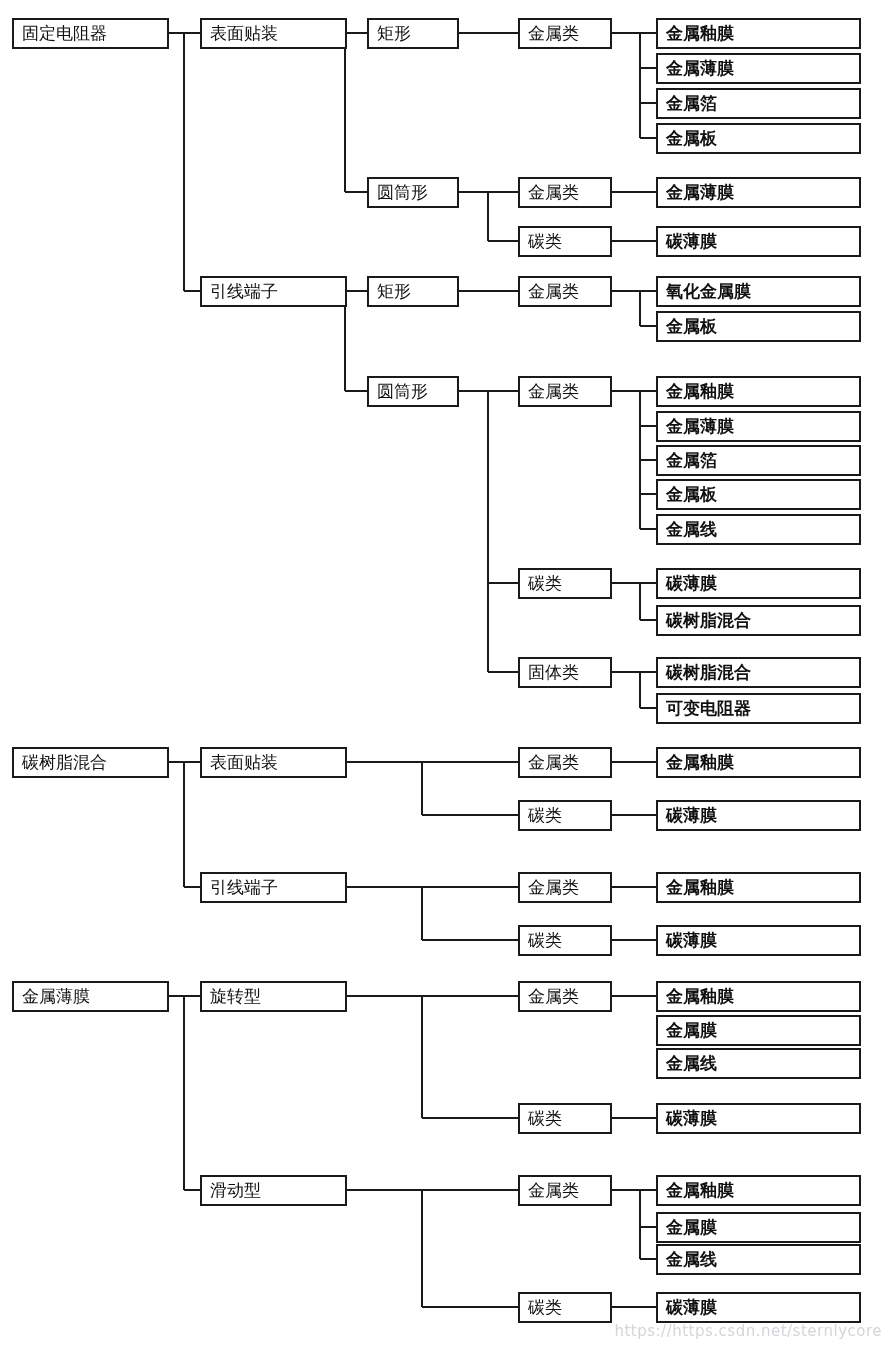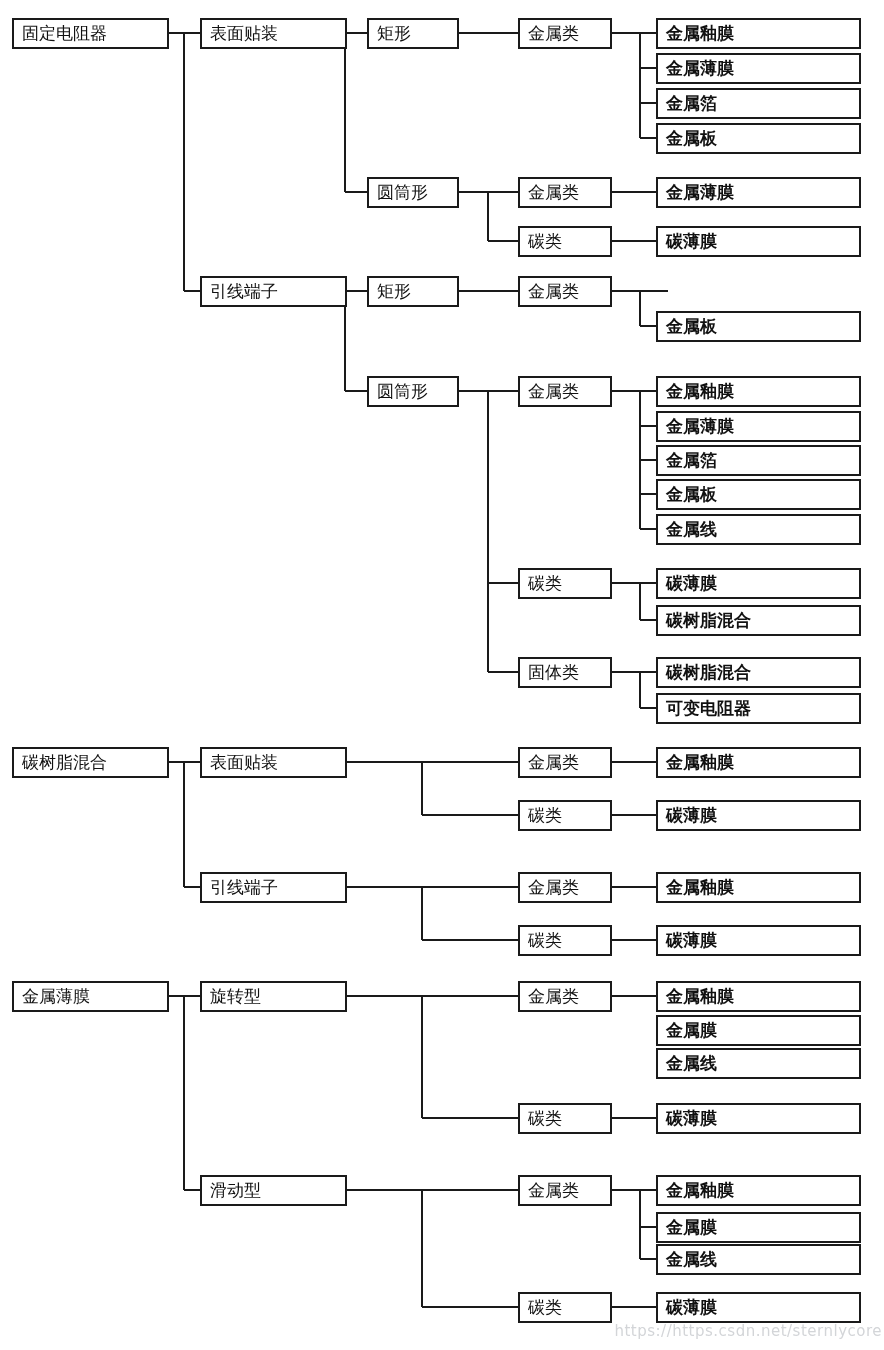--- a/index.html
+++ b/index.html
@@ -69,20 +69,21 @@
 
   <div class="node l3" style="top:177px">圆筒形</div>
   <div class="node l4" style="top:177px">金属类</div>
   <div class="node l5" style="top:177px">金属薄膜</div>
   <div class="node l4" style="top:226px">碳类</div>
   <div class="node l5" style="top:226px">碳薄膜</div>
 
   <div class="node l2" style="top:276px">引线端子</div>
   <div class="node l3" style="top:276px">矩形</div>
   <div class="node l4" style="top:276px">金属类</div>
+  <div class="node l5" style="top:276px">氧化金属膜</div>
   <div class="node l5" style="top:311px">金属板</div>
 
   <div class="node l3" style="top:376px">圆筒形</div>
   <div class="node l4" style="top:376px">金属类</div>
   <div class="node l5" style="top:376px">金属釉膜</div>
   <div class="node l5" style="top:411px">金属薄膜</div>
   <div class="node l5" style="top:445px">金属箔</div>
   <div class="node l5" style="top:479px">金属板</div>
   <div class="node l5" style="top:514px">金属线</div>
   <div class="node l4" style="top:568px">碳类</div>

